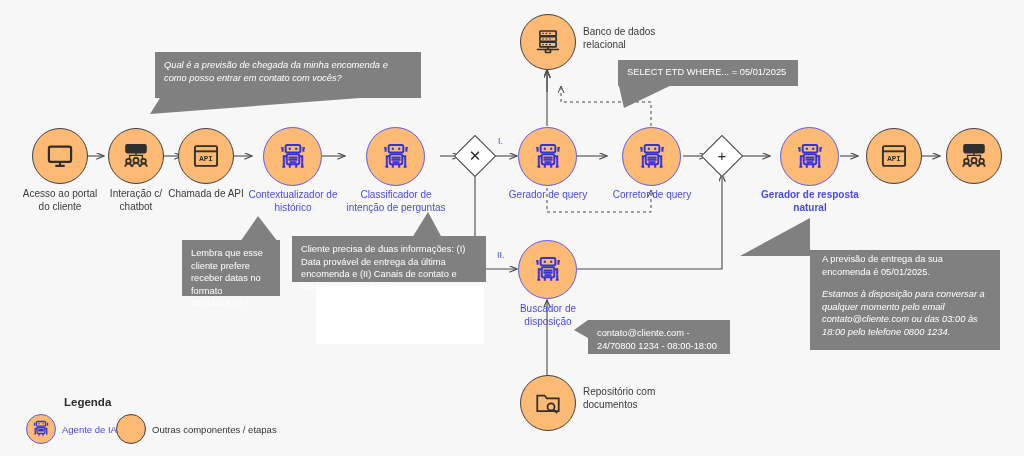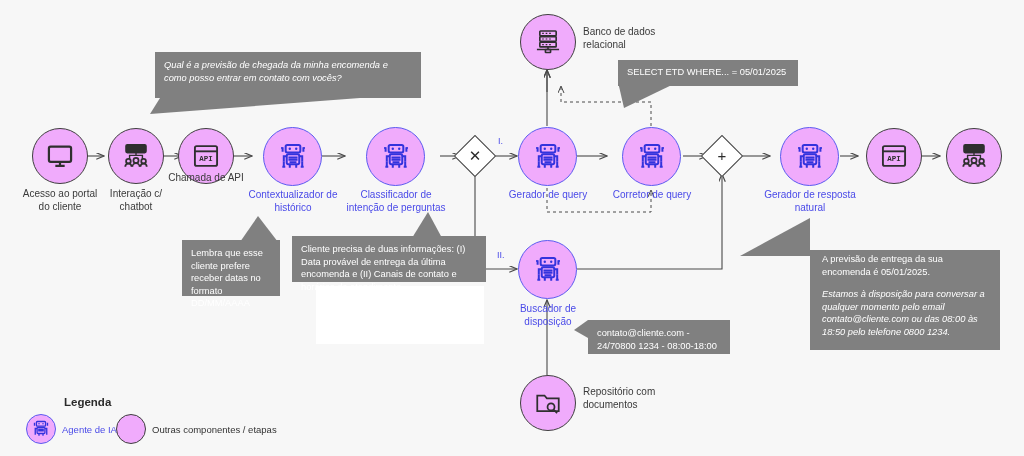--- a/index.html
+++ b/index.html
@@ -4,21 +4,21 @@
 <style>
   html,body{margin:0;padding:0;}
   body{
     width:1024px;height:456px;
     background:#f7f7f7;
     font-family:"Liberation Sans", sans-serif;
     position:relative;overflow:hidden;
     color:#333;
   }
   #canvas{position:absolute;inset:0;width:1024px;height:456px;}
-  .node{position:absolute;border-radius:50%;background:#f0abfc;
+  .node{position:absolute;border-radius:50%;background:#fdba74;
         display:flex;align-items:center;justify-content:center;box-sizing:border-box;}
   .node.plain{border:1.6px solid #3f3f3f;}
   .node.agent{border:1.6px solid #5b5bf0;}
   .nlabel{position:absolute;text-align:center;line-height:1.25;font-size:10px;color:#3a3a3a;}
   .nlabel.agent{color:#4a4ae8;}
   .nlabel.left{text-align:left;}
   .callout{position:absolute;background:#808080;color:#ffffff;box-sizing:border-box;
            padding:7px 9px;font-size:9.3px;line-height:1.35;}
   .callout.it{font-style:italic;}
   .branch{position:absolute;font-size:9px;color:#4a4ae8;}
@@ -105,21 +105,21 @@
 chatbot</div>
 </div>
 
 <div class="node plain" style="left:178px;top:128px;width:56px;height:56px;">
   <svg class="icon" width="28" height="28" viewBox="0 0 24 24" fill="none" stroke="#2f2f2f" stroke-width="1.6">
     <rect x="2.5" y="3.5" width="19" height="17" rx="1.5"></rect>
     <path d="M2.5 8h19"></path>
     <text x="12" y="16.6" font-size="6.4" font-family="Liberation Mono, monospace" fill="#2f2f2f" stroke="none" text-anchor="middle" font-weight="bold">API</text>
   </svg>
 </div>
-<div class="nlabel" style="left:164px;top:172px;width:84px;">
+<div class="nlabel" style="left:164px;top:188px;width:84px;">
   <div style="white-space:pre-line;">Chamada de API</div>
 </div>
 
 <div class="node agent" style="left:263px;top:127px;width:59px;height:59px;">
   <svg class="icon" width="32" height="32" viewBox="0 0 24 24" fill="none" stroke="#3333dd" stroke-width="1.5">
     <rect x="6.5" y="3" width="11" height="5.6" rx="1.2"></rect>
     <circle cx="9.6" cy="5.8" r="0.9" fill="#3333dd" stroke="none"></circle>
       <circle cx="14.4" cy="5.8" r="0.9" fill="#3333dd" stroke="none"></circle>
     <path d="M4.2 4.6v3.4M19.8 4.6v3.4M3.1 5.2h1.1M19.8 5.2h1.1"></path>
     <rect x="7.3" y="10" width="9.4" height="7.4" rx="1.2"></rect>
@@ -200,21 +200,21 @@
     <circle cx="9.6" cy="5.8" r="0.9" fill="#3333dd" stroke="none"></circle>
       <circle cx="14.4" cy="5.8" r="0.9" fill="#3333dd" stroke="none"></circle>
     <path d="M4.2 4.6v3.4M19.8 4.6v3.4M3.1 5.2h1.1M19.8 5.2h1.1"></path>
     <rect x="7.3" y="10" width="9.4" height="7.4" rx="1.2"></rect>
     <path d="M8.6 12.3h6.8M8.6 14.1h6.8M9.4 15.9h5.2"></path>
     <path d="M7.3 11.4H5.1v4.2M16.7 11.4h2.2v4.2"></path>
     <path d="M5.1 15.6v3.4M18.9 15.6v3.4M4 19.4h2.2M17.8 19.4h2.2"></path>
     <path d="M9.6 17.4v2.6M14.4 17.4v2.6"></path>
   </svg>
 </div>
-<div class="nlabel agent" style="left:760px;top:189px;width:100px;">
+<div class="nlabel agent" style="left:760px;top:189px;width:100px;font-weight:bold;">
   <div style="white-space:pre-line;">Gerador de resposta
 natural</div>
 </div>
 
 <div class="node plain" style="left:866px;top:128px;width:56px;height:56px;">
   <svg class="icon" width="28" height="28" viewBox="0 0 24 24" fill="none" stroke="#2f2f2f" stroke-width="1.6">
     <rect x="2.5" y="3.5" width="19" height="17" rx="1.5"></rect>
     <path d="M2.5 8h19"></path>
     <text x="12" y="16.6" font-size="6.4" font-family="Liberation Mono, monospace" fill="#2f2f2f" stroke="none" text-anchor="middle" font-weight="bold">API</text>
   </svg>
@@ -304,21 +304,21 @@
 <div class="callout" style="left:588px;top:320px;width:142px;height:34px;">
   <span style="display:block;">contato@cliente.com - 24/70800 1234 - 08:00-18:00</span>
 </div>
 
 <svg style="position:absolute;left:740px;top:198px;width:120px;height:60px;">
   <polygon points="0,58 70,20 70,58" fill="#808080"></polygon>
 </svg>
 <div class="callout" style="left:810px;top:250px;width:190px;height:100px;padding:3px 12px;">
   <div>A previsão de entrega da sua encomenda é 05/01/2025.</div>
   <div style="height:10px;"></div>
-  <div class="it" style="font-style:italic;">Estamos à disposição para conversar a qualquer momento pelo email contato@cliente.com ou das 08:00 às 18:50 pelo telefone 0800 1234.</div>
+  <div class="it" style="font-style:italic;">Estamos à disposição para conversar a qualquer momento pelo email contato@cliente.com ou das 03:00 às 18:00 pelo telefone 0800 1234.</div>
 </div>
 
 <div class="legend-title" style="left:26px;top:396px;padding-left:38px;">Legenda</div>
 <div class="node agent" style="left:26px;top:414px;width:30px;height:30px;">
   <svg class="icon" width="20" height="20" viewBox="0 0 24 24" fill="none" stroke="#3333dd" stroke-width="1.6">
     <rect x="6.5" y="3" width="11" height="5.6" rx="1.2"></rect>
     <circle cx="9.6" cy="5.8" r="0.9" fill="#3333dd" stroke="none"></circle>
       <circle cx="14.4" cy="5.8" r="0.9" fill="#3333dd" stroke="none"></circle>
     <path d="M4.2 4.6v3.4M19.8 4.6v3.4"></path>
     <rect x="7.3" y="10" width="9.4" height="7.4" rx="1.2"></rect>

